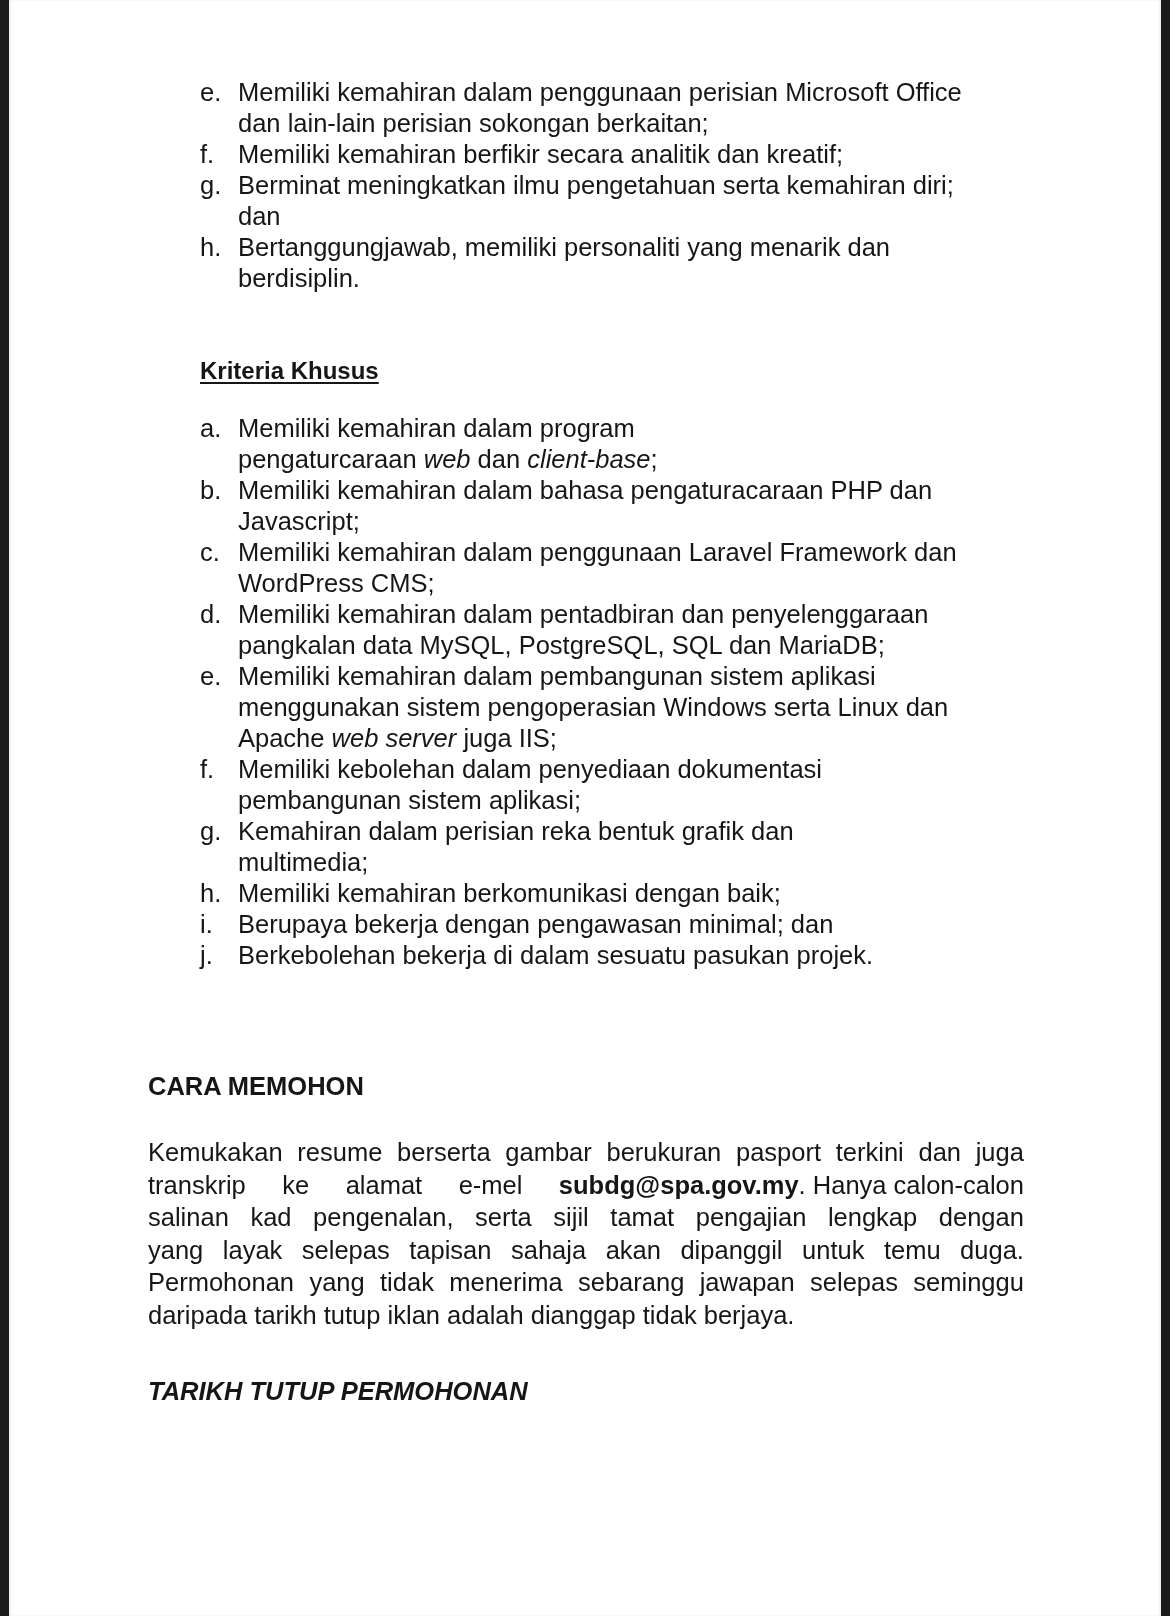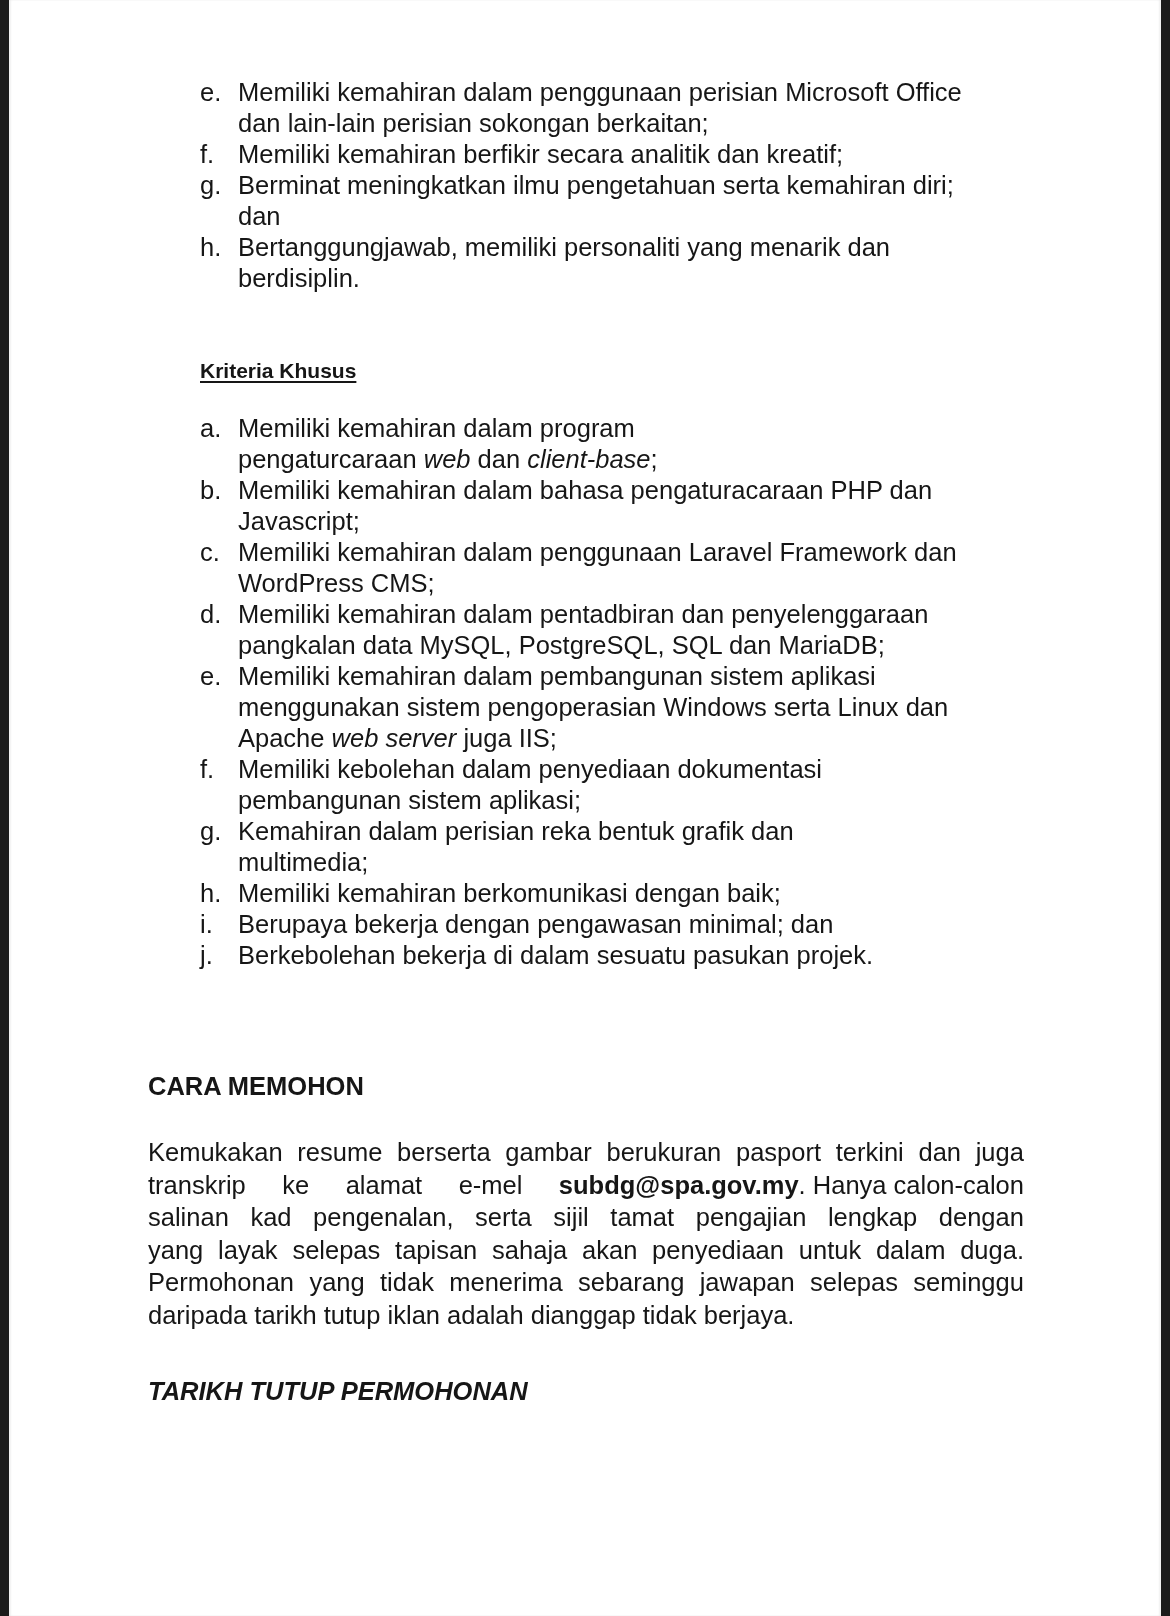--- a/index.html
+++ b/index.html
@@ -9,21 +9,21 @@
       position: absolute; left: 9px; top: 0; width: 1152px; height: 1616px;
       background: #ffffff;
       box-shadow: inset 2px 0 2px rgba(0,0,0,0.06), inset -2px 0 2px rgba(0,0,0,0.06);
     }
     .list { position: absolute; left: 191px; width: 820px; list-style: none; }
     .item { position: relative; padding-left: 38px; font-size: 25.5px; line-height: 31px; }
     .marker { position: absolute; left: 0; top: 0; }
     .list-top { top: 77px; }
     .list-kk { top: 413px; }
     .subheading {
-      position: absolute; left: 191px; top: 355px; font-size: 21px; font-weight: bold;
+      position: absolute; left: 191px; top: 355px; font-size: 24px; font-weight: bold;
       text-decoration: underline; text-underline-offset: 3px; line-height: 31px;
     }
     .section-heading {
       position: absolute; left: 139px; font-size: 25.5px; font-weight: bold; line-height: 31px;
     }
     .h-cara { top: 1071px; }
     .h-tarikh { top: 1376px; font-style: italic; }
     .para {
       position: absolute; left: 139px; width: 876px; font-size: 25.5px; line-height: 32.6px;
       text-align: justify;
@@ -146,23 +146,23 @@
         <span>lengkap</span>
         <span>dengan</span>
       </div>
     <div class="line-flex">
         <span>yang</span>
         <span>layak</span>
         <span>selepas</span>
         <span>tapisan</span>
         <span>sahaja</span>
         <span>akan</span>
-        <span>penyediaan</span>
+        <span>dipanggil</span>
         <span>untuk</span>
-        <span>dalam</span>
+        <span>temu</span>
         <span>duga.</span>
       </div>
     <div class="line-flex">
         <span>Permohonan</span>
         <span>yang</span>
         <span>tidak</span>
         <span>menerima</span>
         <span>sebarang</span>
         <span>jawapan</span>
         <span>selepas</span>

